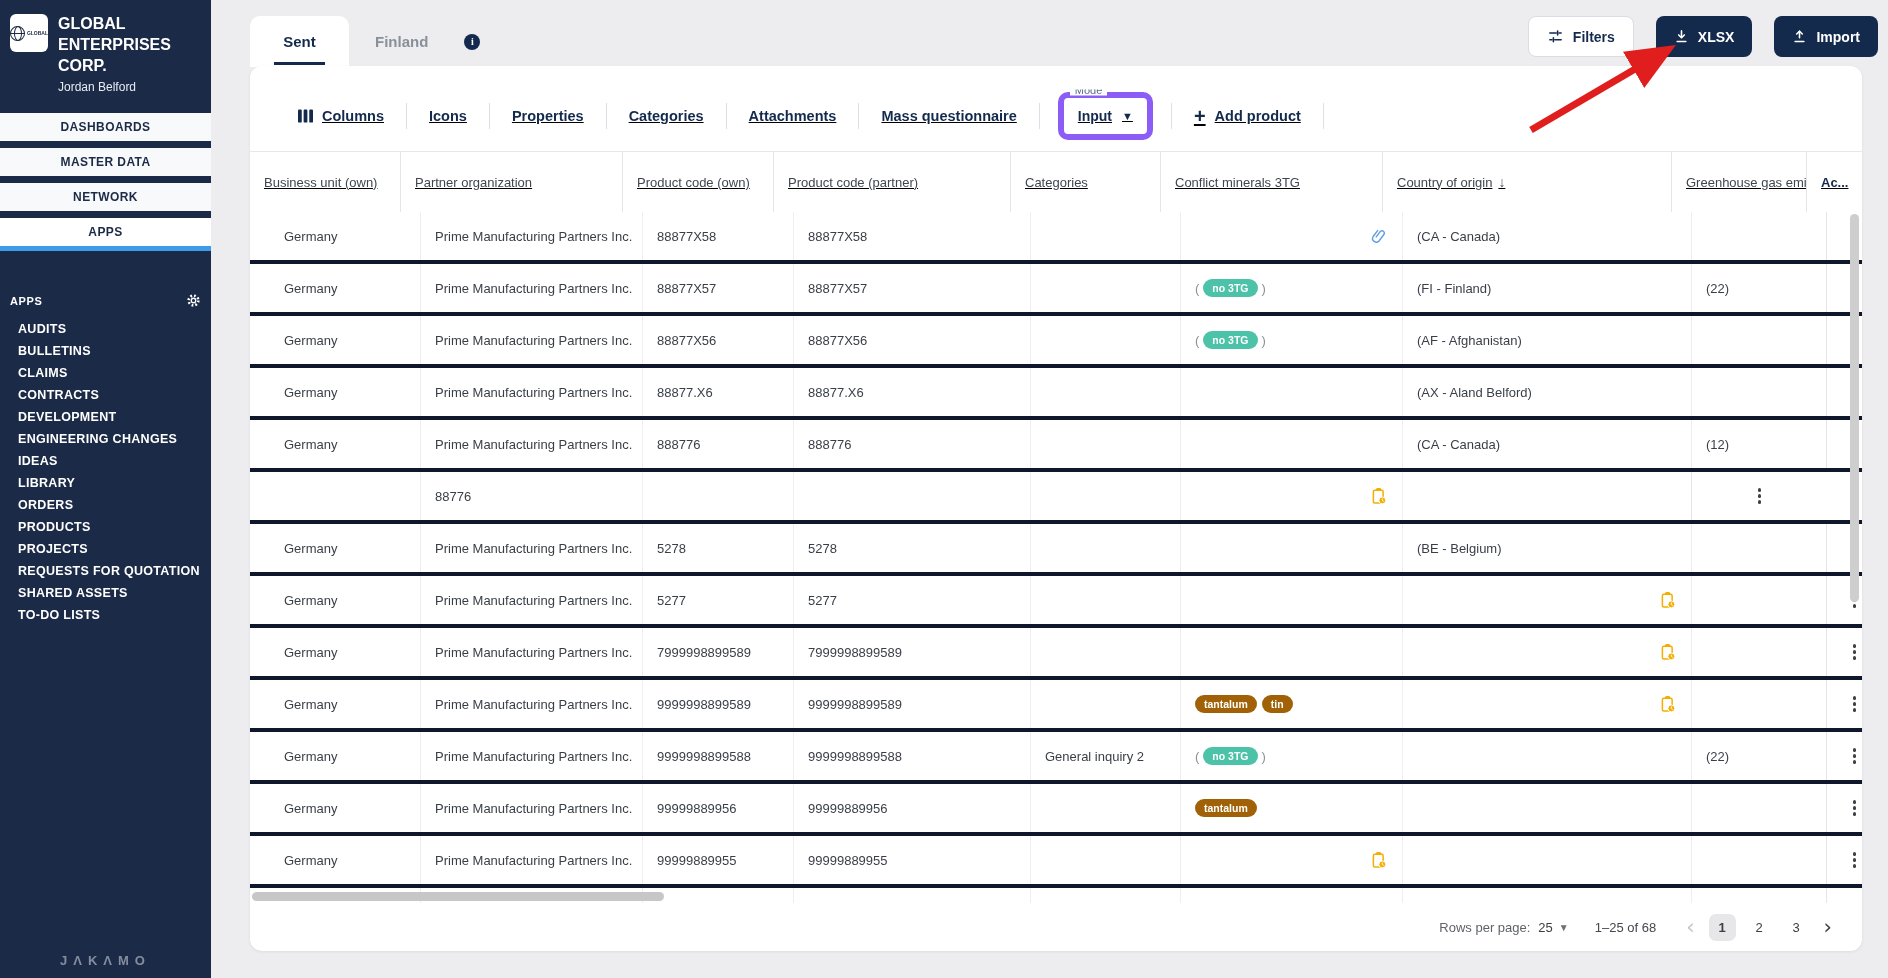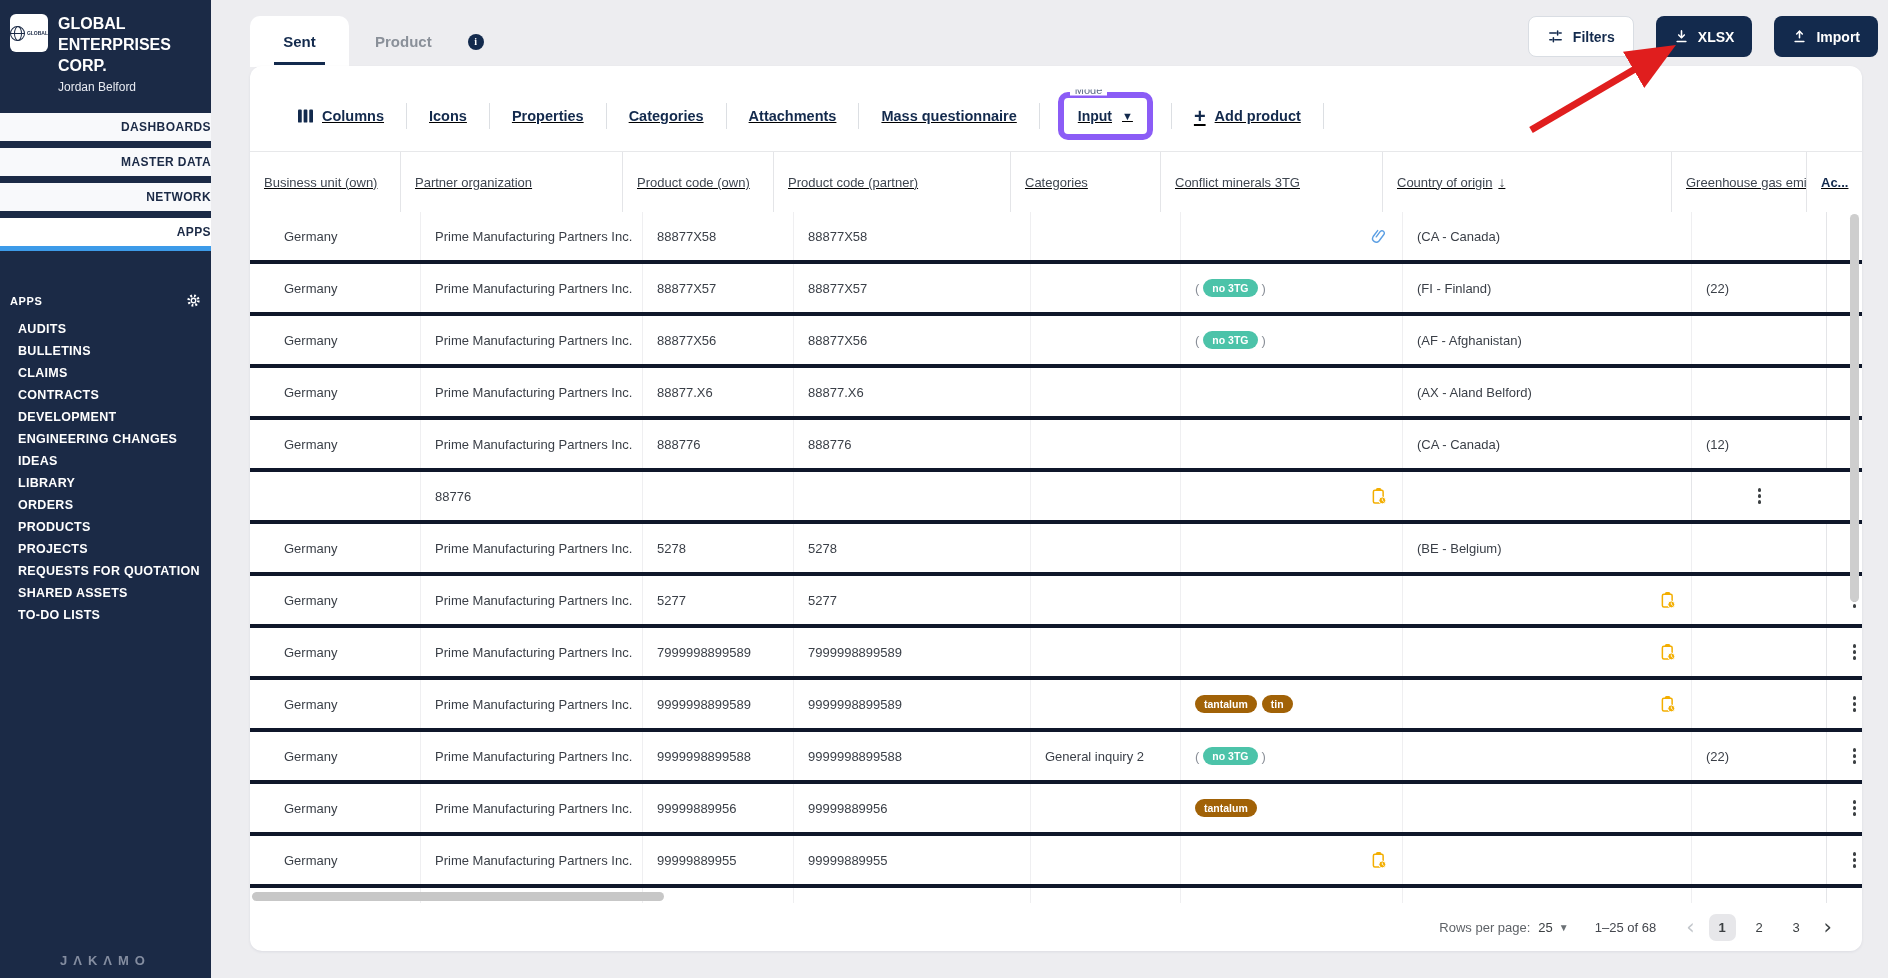--- a/index.html
+++ b/index.html
@@ -17,21 +17,21 @@
   .logo-globe::before { content:""; position:absolute; left:50%; top:-1px; bottom:-1px; width:6px;
     margin-left:-3px; border:1px solid #1b2a46; border-radius:50%; }
   .logo-globe::after { content:""; position:absolute; top:50%; left:-1px; right:-1px; height:0;
     border-top:1px solid #1b2a46; }
   .logo-txt { font-size:5px; font-weight:bold; color:#1b2a46; line-height:1.2; }
   .logo-txt .l2 { height:2px; background:#9aa3b3; margin-top:1px; }
   .org-name { font-size:16px; font-weight:bold; line-height:1.3; }
   .user-name { font-size:12px; font-weight:400; margin-top:4px; color:#e8ebf2; }
   .side-nav { }
   .nav-item { background:#f8f9fb; color:#1b2a46; font-size:12px; font-weight:600;
-    letter-spacing:0.4px; text-align:right; padding:7px 0; margin-top:7px; cursor:pointer; }
+    letter-spacing:0.4px; text-align:center; padding:7px 0; margin-top:7px; cursor:pointer; }
   .nav-item.active { background:#ffffff; font-weight:800; }
   .nav-underline { height:5px; background:#3d9be9; }
   .apps-panel { padding:14px 10px 0 10px; }
   .apps-head { display:flex; align-items:center; justify-content:space-between;
     font-size:11px; font-weight:bold; letter-spacing:0.6px; margin:28px 0 10px 0; }
   .apps-list { list-style:none; }
   .apps-list li { font-size:12.5px; font-weight:600; letter-spacing:0.3px;
     padding:4px 0 4px 8px; cursor:pointer; }
   .brand { position:absolute; bottom:10px; left:0; right:0; text-align:center;
     color:#848da0; font-size:13px; font-weight:700; letter-spacing:6px; }
@@ -176,21 +176,21 @@
     <div class="brand">JΛKΛMO</div>
   </aside>
 
   <div class="main">
 
     <div class="tabs-row">
       <div class="tab-sent">
         <span>Sent</span>
         <span class="tab-indicator"></span>
       </div>
-      <div class="tab-received">Product</div>
+      <div class="tab-received">Finland</div>
       <div class="info-dot">i</div>
     </div>
 
     <div class="top-actions">
       <button class="btn btn-light">
         <span style="display:flex;">
           <svg width="17" height="17" viewBox="0 0 24 24" fill="none" stroke="#132a4d" stroke-width="2.2" stroke-linecap="round">
             <path d="M4 7h9"></path>
               <path d="M17 7h3"></path>
               <path d="M15 4.2v5.6"></path>

